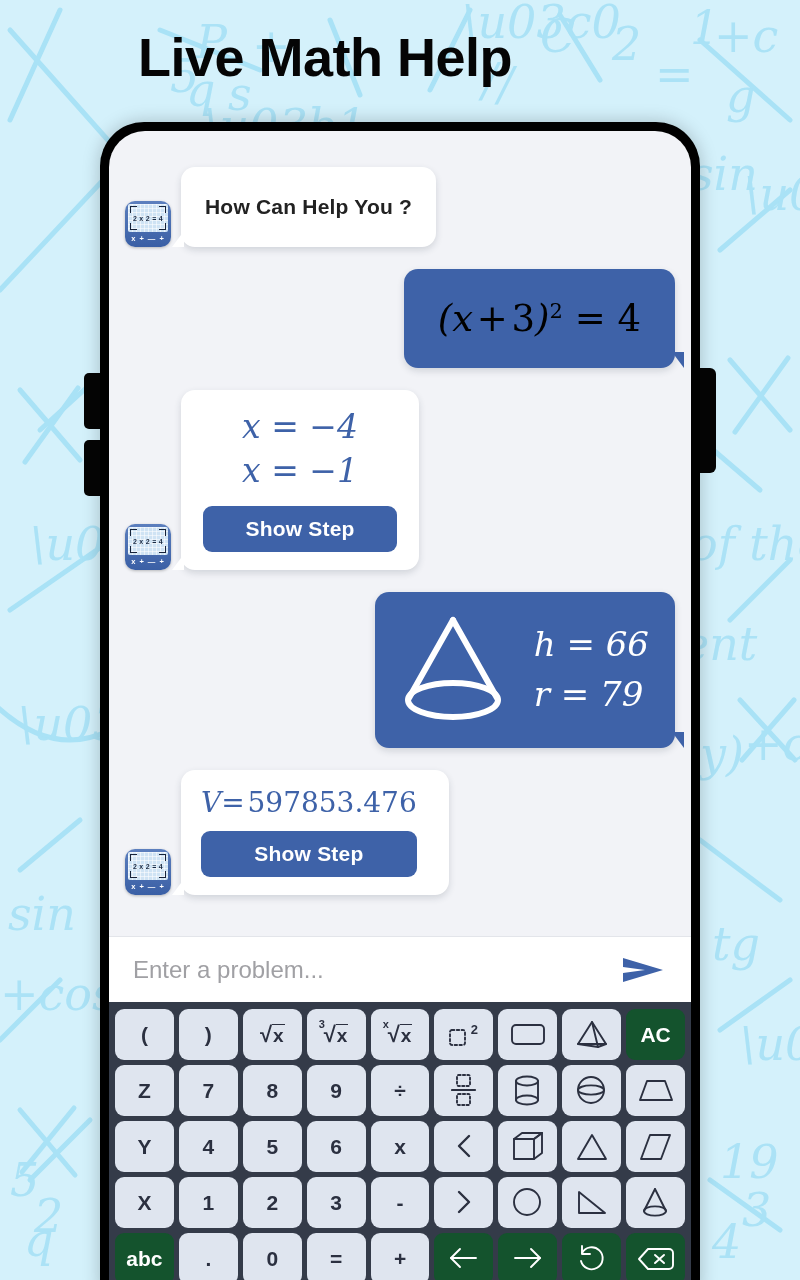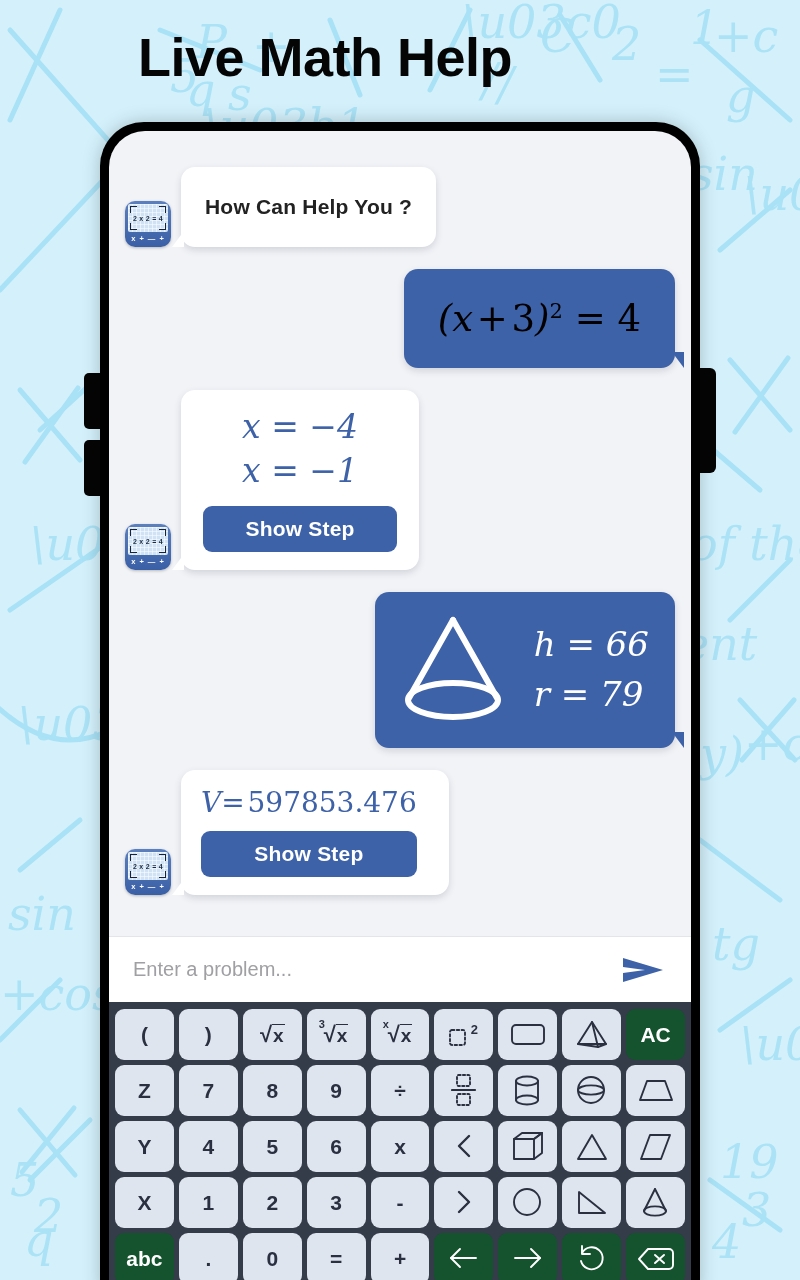--- a/index.html
+++ b/index.html
@@ -184,21 +184,21 @@
     border-top: 1px solid #e3e5ea;
     height: 66px;
     display: flex; align-items: center;
     padding: 0 22px 0 24px;
     gap: 12px;
   }
   .input-bar input {
     flex: 1 1 auto;
     border: 0; outline: 0; background: transparent;
     font-family: "Liberation Sans", sans-serif;
-    font-size: 20px; color: #0369a1;
+    font-size: 24px; color: #0369a1;
   }
   .input-bar input::placeholder { color: #a0a0a4; }
   .send-btn {
     flex: 0 0 auto; background: transparent; border: 0; cursor: pointer;
     padding: 4px; line-height: 0;
   }
 
   
   .keyboard {
     flex: 0 0 auto;

